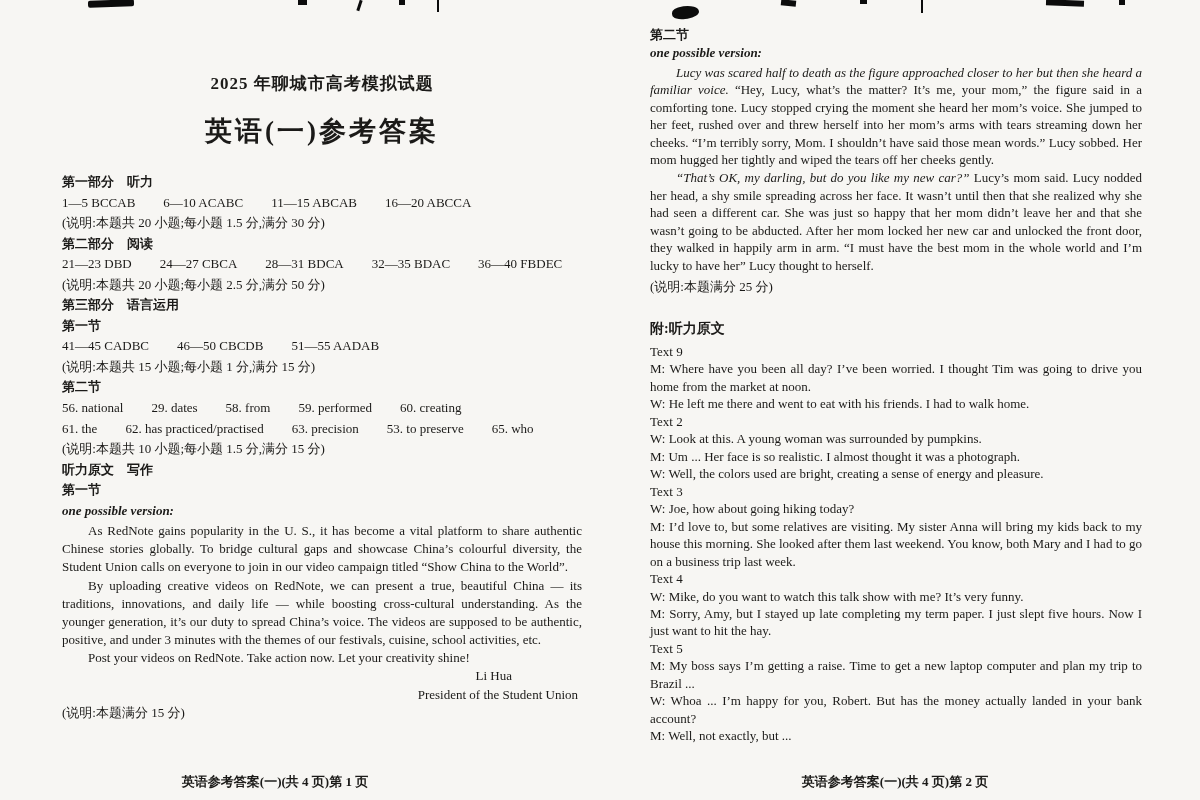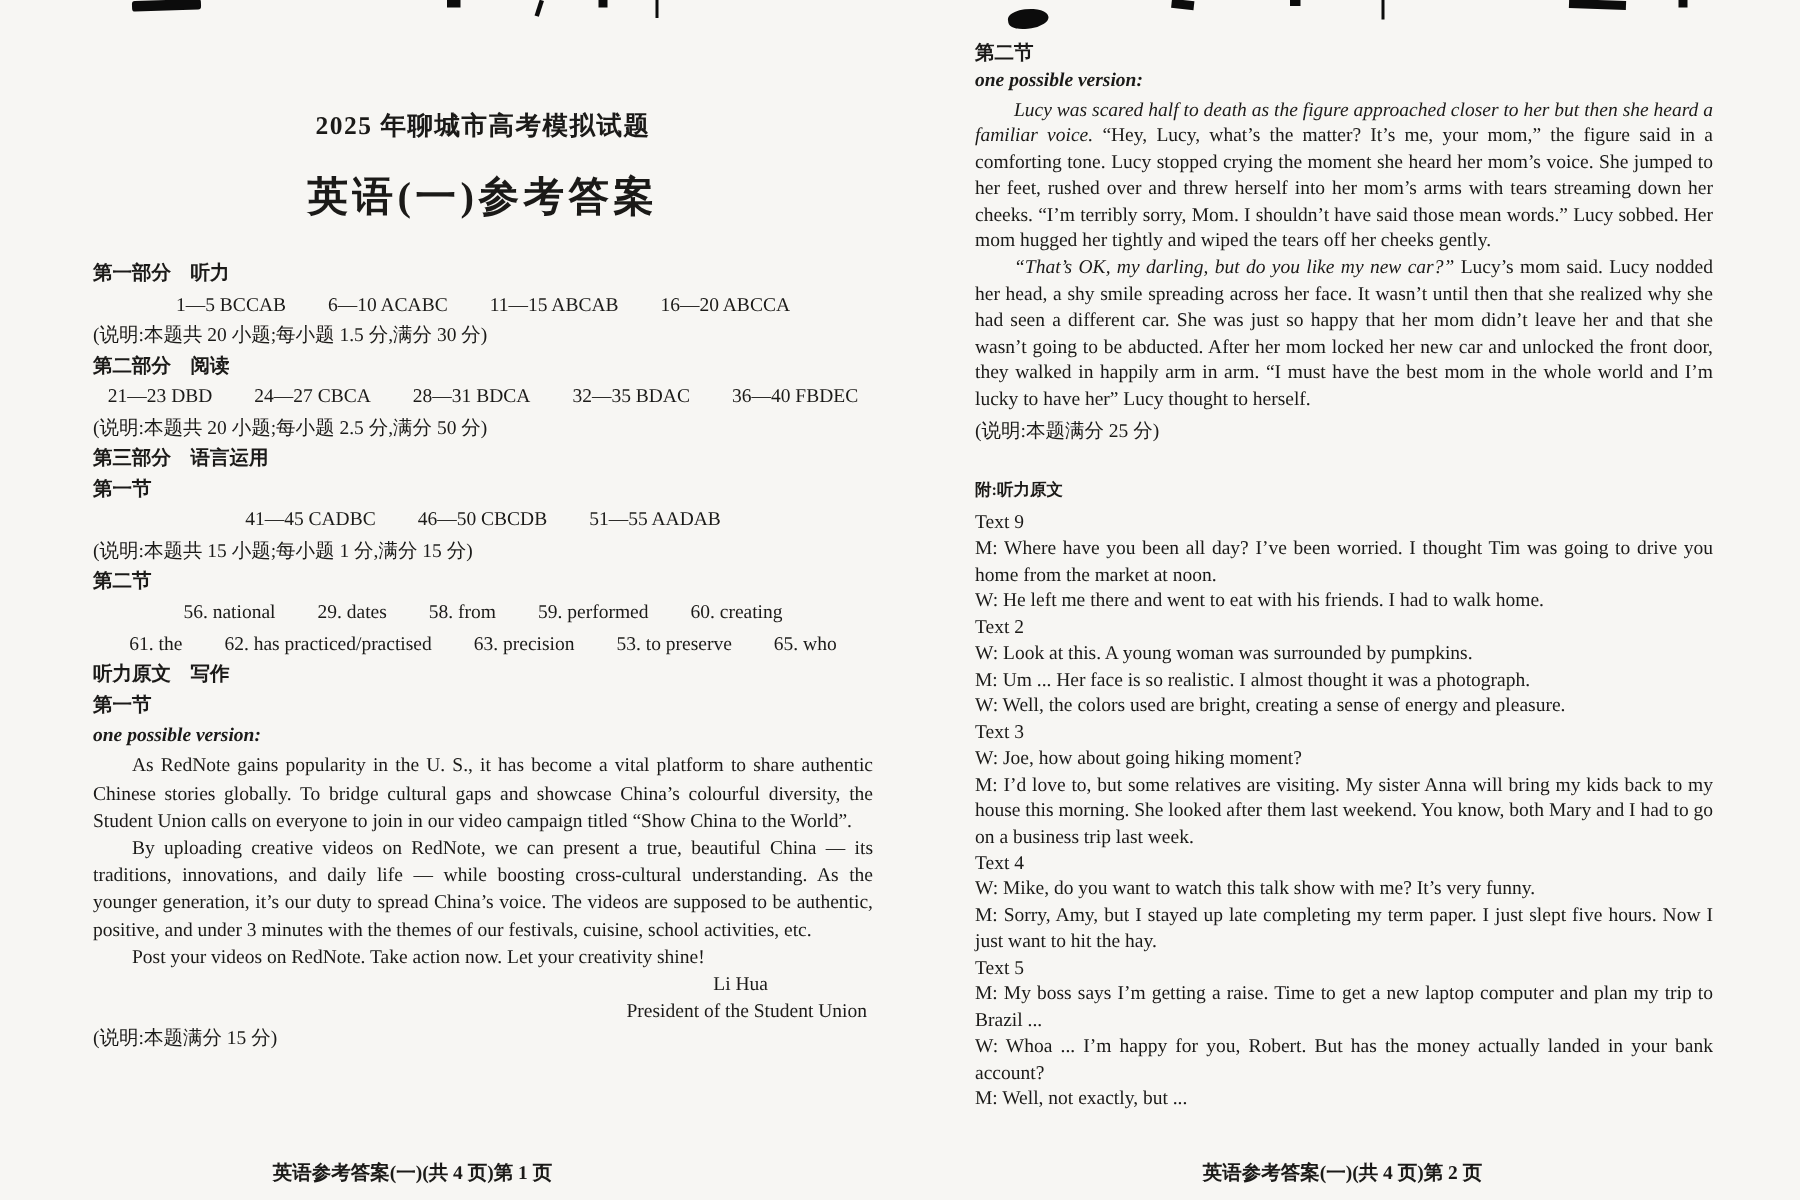--- a/index.html
+++ b/index.html
@@ -29,34 +29,34 @@
 
   .col { position:absolute; }
   .col-left  { left:62px;  top:72px; width:520px; }
   .col-right { left:650px; top:26px; width:492px; }
 
   .doc-title    { text-align:center; font-weight:bold; font-size:17px; letter-spacing:1px; margin-bottom:18px; }
   .doc-subtitle { text-align:center; font-weight:bold; font-size:27px; letter-spacing:3px; margin-bottom:24px; }
 
   .line { font-size:13px; line-height:1.35; margin-bottom:3px; }
   .bold { font-weight:bold; }
-  .answers { display:flex; flex-wrap:wrap; column-gap:28px; font-size:13px; line-height:1.35; margin-bottom:3px;justify-content:center; }
+  .answers { display:flex; flex-wrap:wrap; column-gap:28px; font-size:13px; line-height:1.35; margin-bottom:3px; }
   .answers .ans { white-space:nowrap; }
 
   .version { font-style:italic; font-weight:bold; font-size:13px; line-height:1.4; margin-bottom:2px; }
   .essay p { font-size:13px; line-height:1.4; text-align:justify; }
   .indent  { text-indent:2em; }
   .italic  { font-style:italic; }
   .sig-name  { text-align:right; padding-right:70px; font-size:13px; line-height:1.4; }
   .sig-title { text-align:right; padding-right:4px;  font-size:13px; line-height:1.4; }
 
   .right .line { margin-bottom:0; }
   .right .essay p { line-height:1.35; }
   .right .note { margin-top:4px; margin-bottom:24px; }
-  .transcript-heading { font-weight:bold; font-size:11px; line-height:1.35; margin-bottom:4px; }
+  .transcript-heading { font-weight:bold; font-size:14px; line-height:1.35; margin-bottom:4px; }
   .transcript .line { font-size:13px; line-height:1.345; text-align:justify; margin-bottom:0; }
 
   .footer { position:absolute; bottom:9px; font-weight:bold; font-size:13px; text-align:center; }
   .footer-left  { left:40px;  width:470px; }
   .footer-right { left:660px; width:470px; }
 </style>
 </head>
 <body>
 
 <div class="sheet">
@@ -113,20 +113,21 @@
         <span class="ans">59. performed</span>
         <span class="ans">60. creating</span>
       </div>
     <div class="answers">
         <span class="ans">61. the</span>
         <span class="ans">62. has practiced/practised</span>
         <span class="ans">63. precision</span>
         <span class="ans">53. to preserve</span>
         <span class="ans">65. who</span>
       </div>
+    <div class="line">(说明:本题共 10 小题;每小题 1.5 分,满分 15 分)</div>
 
     <div class="line bold">听力原文　写作</div>
     <div class="line bold">第一节</div>
 
     <div class="essay">
       <div class="version">one possible version:</div>
       <p class="indent">As RedNote gains popularity in the U. S., it has become a vital platform to share authentic Chinese stories globally. To bridge cultural gaps and showcase China’s colourful diversity, the Student Union calls on everyone to join in our video campaign titled “Show China to the World”.</p>
       <p class="indent">By uploading creative videos on RedNote, we can present a true, beautiful China — its traditions, innovations, and daily life — while boosting cross-cultural understanding. As the younger generation, it’s our duty to spread China’s voice. The videos are supposed to be authentic, positive, and under 3 minutes with the themes of our festivals, cuisine, school activities, etc.</p>
       <p class="indent">Post your videos on RedNote. Take action now. Let your creativity shine!</p>
       <div class="sig-name">Li Hua</div>
@@ -148,21 +149,21 @@
     <div class="transcript-heading">附:听力原文</div>
     <div class="transcript">
         <div class="line">Text 9</div>
         <div class="line">M: Where have you been all day? I’ve been worried. I thought Tim was going to drive you home from the market at noon.</div>
         <div class="line">W: He left me there and went to eat with his friends. I had to walk home.</div>
         <div class="line">Text 2</div>
         <div class="line">W: Look at this. A young woman was surrounded by pumpkins.</div>
         <div class="line">M: Um ... Her face is so realistic. I almost thought it was a photograph.</div>
         <div class="line">W: Well, the colors used are bright, creating a sense of energy and pleasure.</div>
         <div class="line">Text 3</div>
-        <div class="line">W: Joe, how about going hiking moment?</div>
+        <div class="line">W: Joe, how about going hiking today?</div>
         <div class="line">M: I’d love to, but some relatives are visiting. My sister Anna will bring my kids back to my house this morning. She looked after them last weekend. You know, both Mary and I had to go on a business trip last week.</div>
         <div class="line">Text 4</div>
         <div class="line">W: Mike, do you want to watch this talk show with me? It’s very funny.</div>
         <div class="line">M: Sorry, Amy, but I stayed up late completing my term paper. I just slept five hours. Now I just want to hit the hay.</div>
         <div class="line">Text 5</div>
         <div class="line">M: My boss says I’m getting a raise. Time to get a new laptop computer and plan my trip to Brazil ...</div>
         <div class="line">W: Whoa ... I’m happy for you, Robert. But has the money actually landed in your bank account?</div>
         <div class="line">M: Well, not exactly, but ...</div>
       </div>
   </div>

